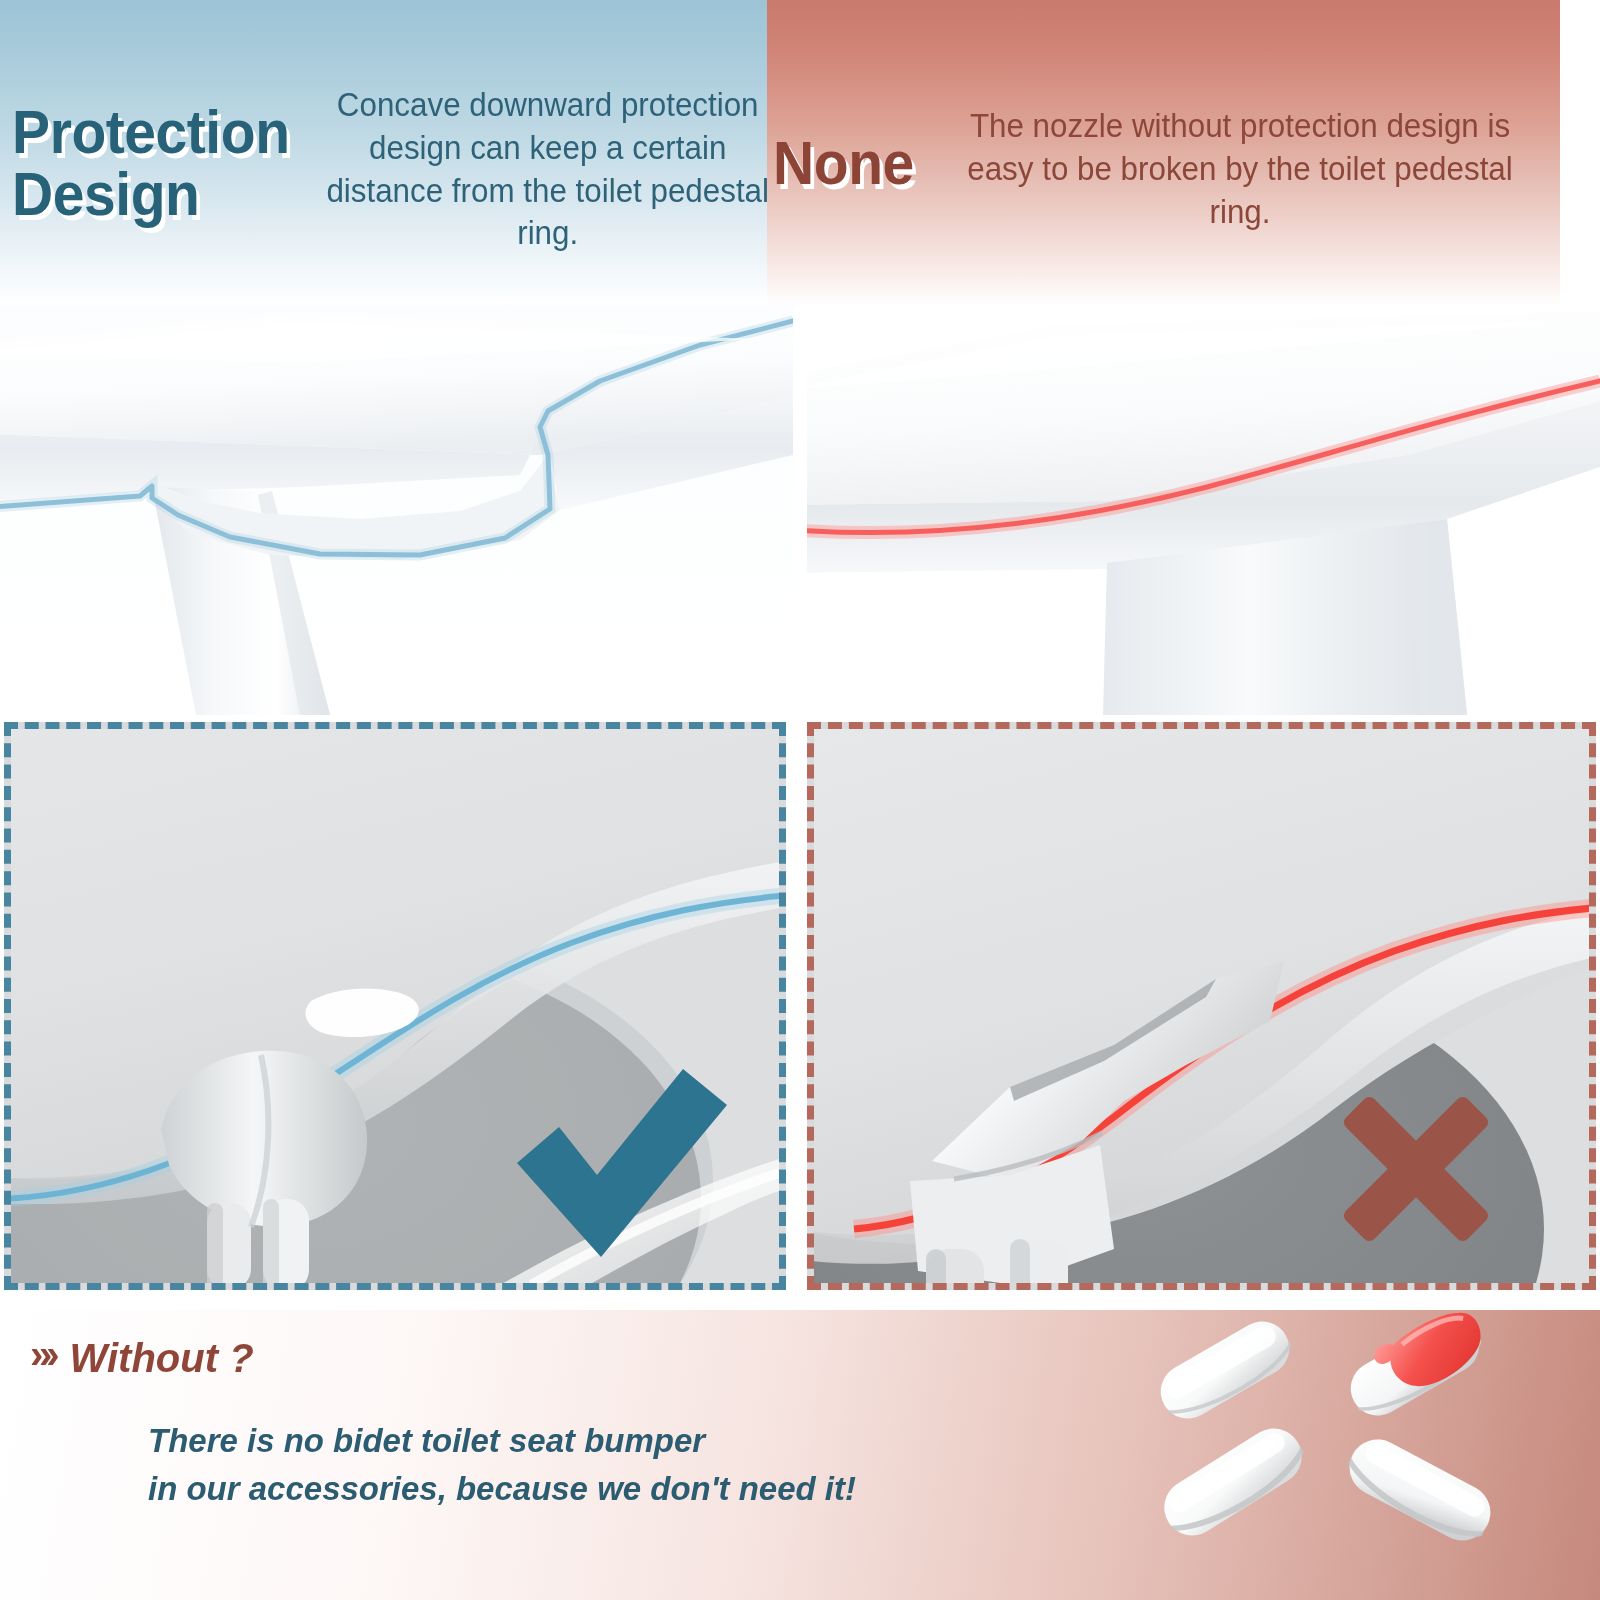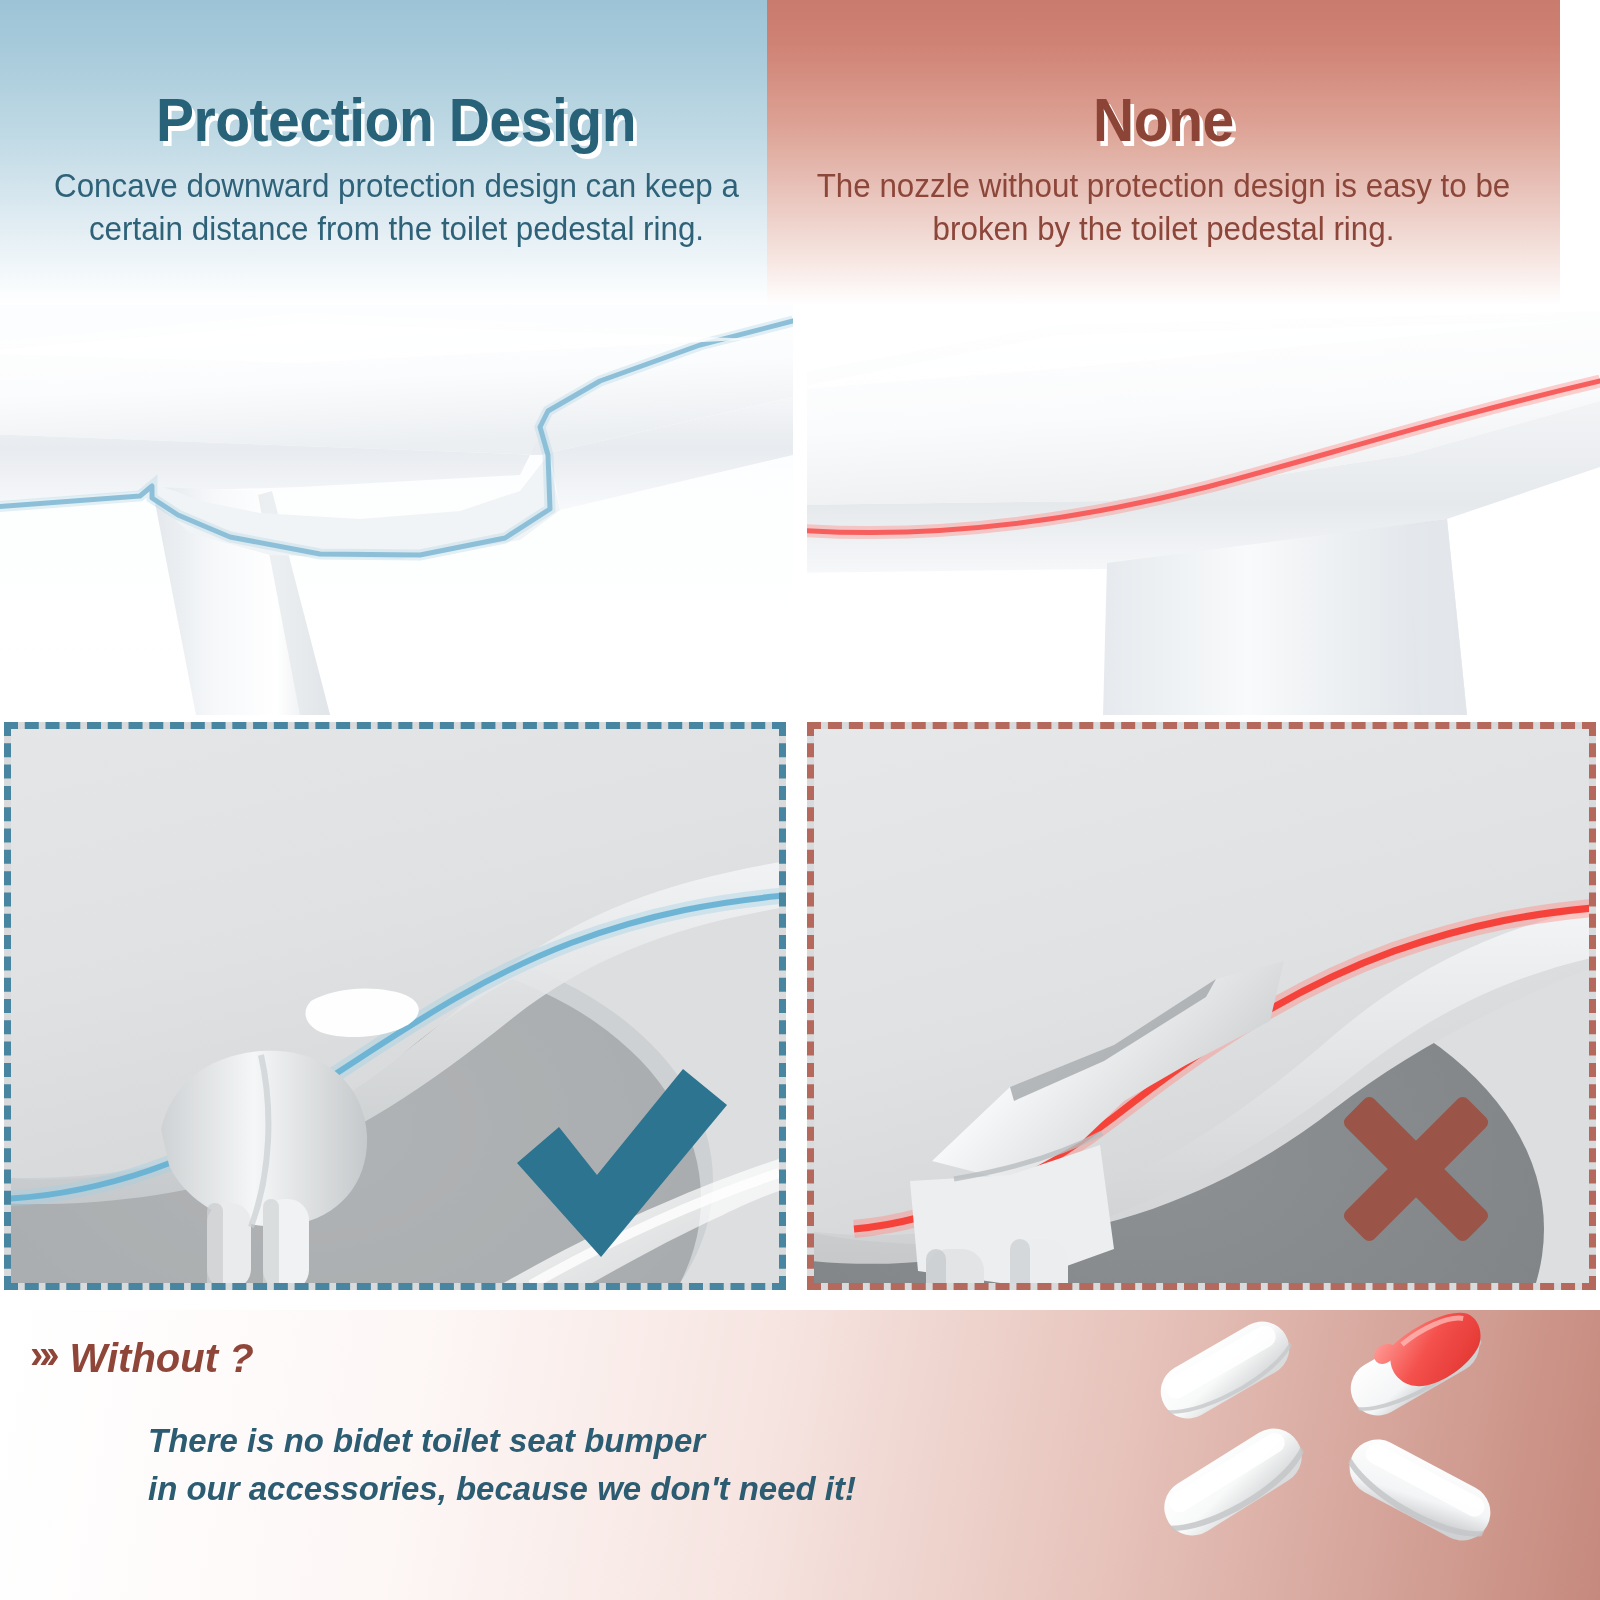--- a/index.html
+++ b/index.html
@@ -12,21 +12,21 @@
   }
   .page{position:relative;width:1600px;height:1600px;overflow:hidden;background:#fff;}
 
   
   .header-band{position:absolute;left:0;top:0;width:1600px;height:305px;}
   .hdr{position:absolute;top:0;height:305px;overflow:hidden;}
   .hdr-left{left:0;width:793px;
     background:linear-gradient(180deg,#9cc4d6 0%,#a9cbdb 18%,#c0dae5 45%,#ddeaf1 70%,#f1f7fa 88%,#ffffff 100%);}
   .hdr-right{left:767px;width:793px;
     background:linear-gradient(180deg,#c97b6d 0%,#cf8375 15%,#dda396 42%,#eac8c0 66%,#f7e7e3 86%,#ffffff 100%);}
-  .hdr-inner{position:absolute;left:0;right:0;top:0;bottom:0;display:flex;flex-direction:column;
+  .hdr-inner{position:absolute;left:0;right:0;top:0;bottom:0;display:flex;flex-direction:row;
     align-items:center;justify-content:center;padding-top:34px;box-sizing:border-box;}
 
   .hdr-title{
     font-size:62px;font-weight:bold;letter-spacing:-0.5px;
     line-height:1.0;margin:0 0 14px 0;
     font-family:"Liberation Sans", sans-serif;
     transform:scaleX(0.92);transform-origin:center;
   }
   .hdr-title.blue{color:#286278;text-shadow:4px 5px 0 #ffffff;}
   .hdr-title.red{color:#8c4436;text-shadow:4px 5px 0 #ffffff;}

